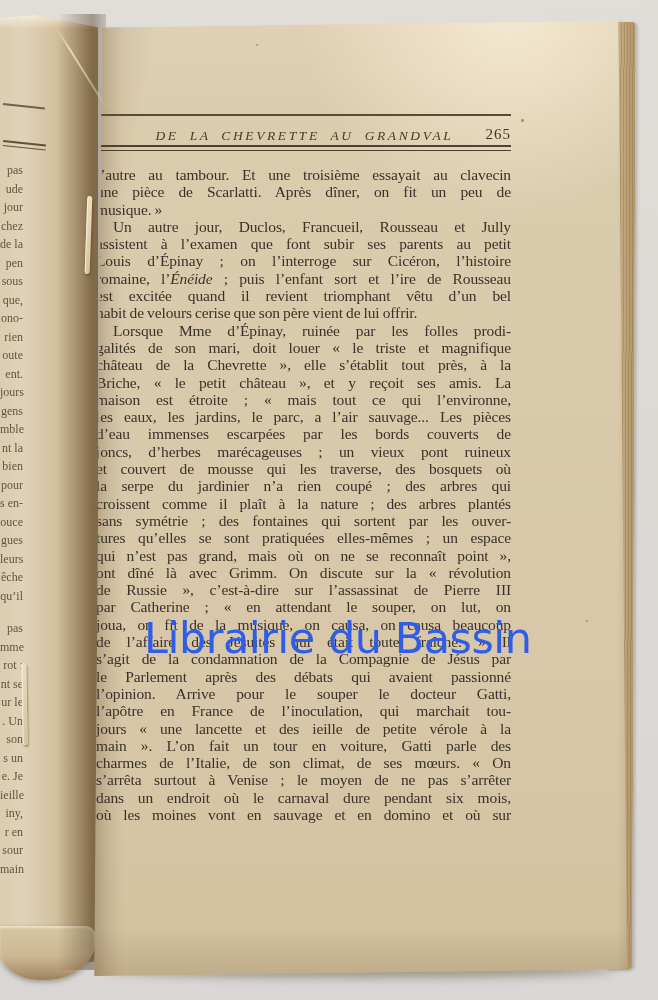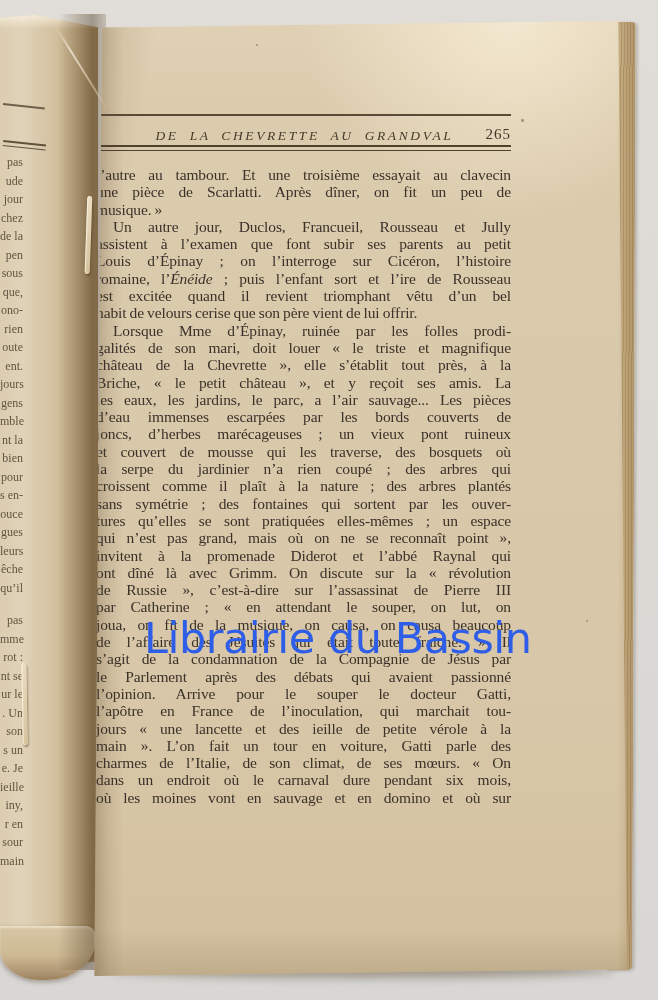--- a/index.html
+++ b/index.html
@@ -11,21 +11,21 @@
     clip-path:polygon(0 0.4%,36% 0.1%,100% 1.4%,100% 99.5%,44% 100%,0 99%);
     background:
       linear-gradient(180deg,rgba(250,242,226,.85) 0,rgba(250,242,226,0) 1.6%),
       linear-gradient(90deg,#dccdb1 0%,#e0d2b8 24%,#d5c3a2 52%,#c3ad87 78%,#ab9166 94%,#9c8158 100%);}
   .lp-rule-single{position:absolute;left:3px;top:89px;width:42px;height:2px;background:#5a4c39;
     transform:rotate(6deg);transform-origin:left center;opacity:.85;}
   .lp-rule-double{position:absolute;left:3px;top:126px;width:43px;height:3px;
     border-top:2.5px solid #52452f;border-bottom:1.5px solid #52452f;
     transform:rotate(6deg);transform-origin:left center;opacity:.9;}
   .frag-col{position:absolute;left:0;width:23px;text-align:right;font-size:12px;
-    line-height:18.5px;color:#4a3d2b;opacity:.85;}
+    line-height:18.5px;color:#4a3d2b;opacity:.85;margin-top:8px;}
   .frag-upper{top:139px;}
   .frag-lower{top:597px;}
   
   .gutter{position:absolute;left:58px;top:14px;width:48px;height:956px;z-index:2;
     background:linear-gradient(90deg,rgba(90,68,40,0) 0%,rgba(90,68,40,.30) 45%,rgba(70,52,30,.42) 72%,rgba(100,78,48,.22) 100%);}
   .curl{position:absolute;left:0;top:926px;width:96px;height:54px;z-index:2;
     background:linear-gradient(180deg,#d7c6a5 0%,#ccb993 55%,#b09674 85%,#9c815b 100%);
     border-radius:0 12% 55% 45% / 0 25% 85% 60%;
     box-shadow:0 2px 5px rgba(70,55,35,.4),inset 0 2px 2px rgba(252,244,226,.55);}
   
@@ -155,42 +155,43 @@
         <div class="line-item indent">Un autre jour, Duclos, Francueil, Rousseau et Jully</div>
         <div class="line-item">assistent à l’examen que font subir ses parents au petit</div>
         <div class="line-item">Louis d’Épinay ; on l’interroge sur Cicéron, l’histoire</div>
         <div class="line-item">romaine, l’<i>Énéide</i> ; puis l’enfant sort et l’ire de Rousseau</div>
         <div class="line-item">est excitée quand il revient triomphant vêtu d’un bel</div>
         <div class="line-item end">habit de velours cerise que son père vient de lui offrir.</div>
         <div class="line-item indent">Lorsque Mme d’Épinay, ruinée par les folles prodi-</div>
         <div class="line-item">galités de son mari, doit louer « le triste et magnifique</div>
         <div class="line-item">château de la Chevrette », elle s’établit tout près, à la</div>
         <div class="line-item">Briche, « le petit château », et y reçoit ses amis. La</div>
+        <div class="line-item">maison est étroite ; « mais tout ce qui l’environne,</div>
         <div class="line-item">les eaux, les jardins, le parc, a l’air sauvage... Les pièces</div>
         <div class="line-item">d’eau immenses escarpées par les bords couverts de</div>
         <div class="line-item">joncs, d’herbes marécageuses ; un vieux pont ruineux</div>
         <div class="line-item">et couvert de mousse qui les traverse, des bosquets où</div>
         <div class="line-item">la serpe du jardinier n’a rien coupé ; des arbres qui</div>
         <div class="line-item">croissent comme il plaît à la nature ; des arbres plantés</div>
         <div class="line-item">sans symétrie ; des fontaines qui sortent par les ouver-</div>
         <div class="line-item">tures qu’elles se sont pratiquées elles-mêmes ; un espace</div>
         <div class="line-item">qui n’est pas grand, mais où on ne se reconnaît point »,</div>
-        <div class="line-item">invitent à la promenade Diderot et l’abbé Raynal qui</div>
         <div class="line-item">ont dîné là avec Grimm. On discute sur la « révolution</div>
         <div class="line-item">de Russie », c’est-à-dire sur l’assassinat de Pierre III</div>
         <div class="line-item">par Catherine ; « en attendant le souper, on lut, on</div>
         <div class="line-item">joua, on fit de la musique, on causa, on causa beaucoup</div>
         <div class="line-item">de l’affaire des Jésuites qui était toute fraîche. » Il</div>
         <div class="line-item">s’agit de la condamnation de la Compagnie de Jésus par</div>
         <div class="line-item">le Parlement après des débats qui avaient passionné</div>
         <div class="line-item">l’opinion. Arrive pour le souper le docteur Gatti,</div>
         <div class="line-item">l’apôtre en France de l’inoculation, qui marchait tou-</div>
         <div class="line-item">jours « une lancette et des ieille de petite vérole à la</div>
         <div class="line-item">main ». L’on fait un tour en voiture, Gatti parle des</div>
         <div class="line-item">charmes de l’Italie, de son climat, de ses mœurs. « On</div>
+        <div class="line-item">s’arrêta surtout à Venise ; le moyen de ne pas s’arrêter</div>
         <div class="line-item">dans un endroit où le carnaval dure pendant six mois,</div>
         <div class="line-item">où les moines vont en sauvage et en domino et où sur</div>
       </div>
   </div>
 
   <div class="crease"></div>
 
   <div class="watermark" style="color: rgb(46, 94, 232);">Librairie du Bassin</div>
 
   <div class="thread thread-1"></div>

